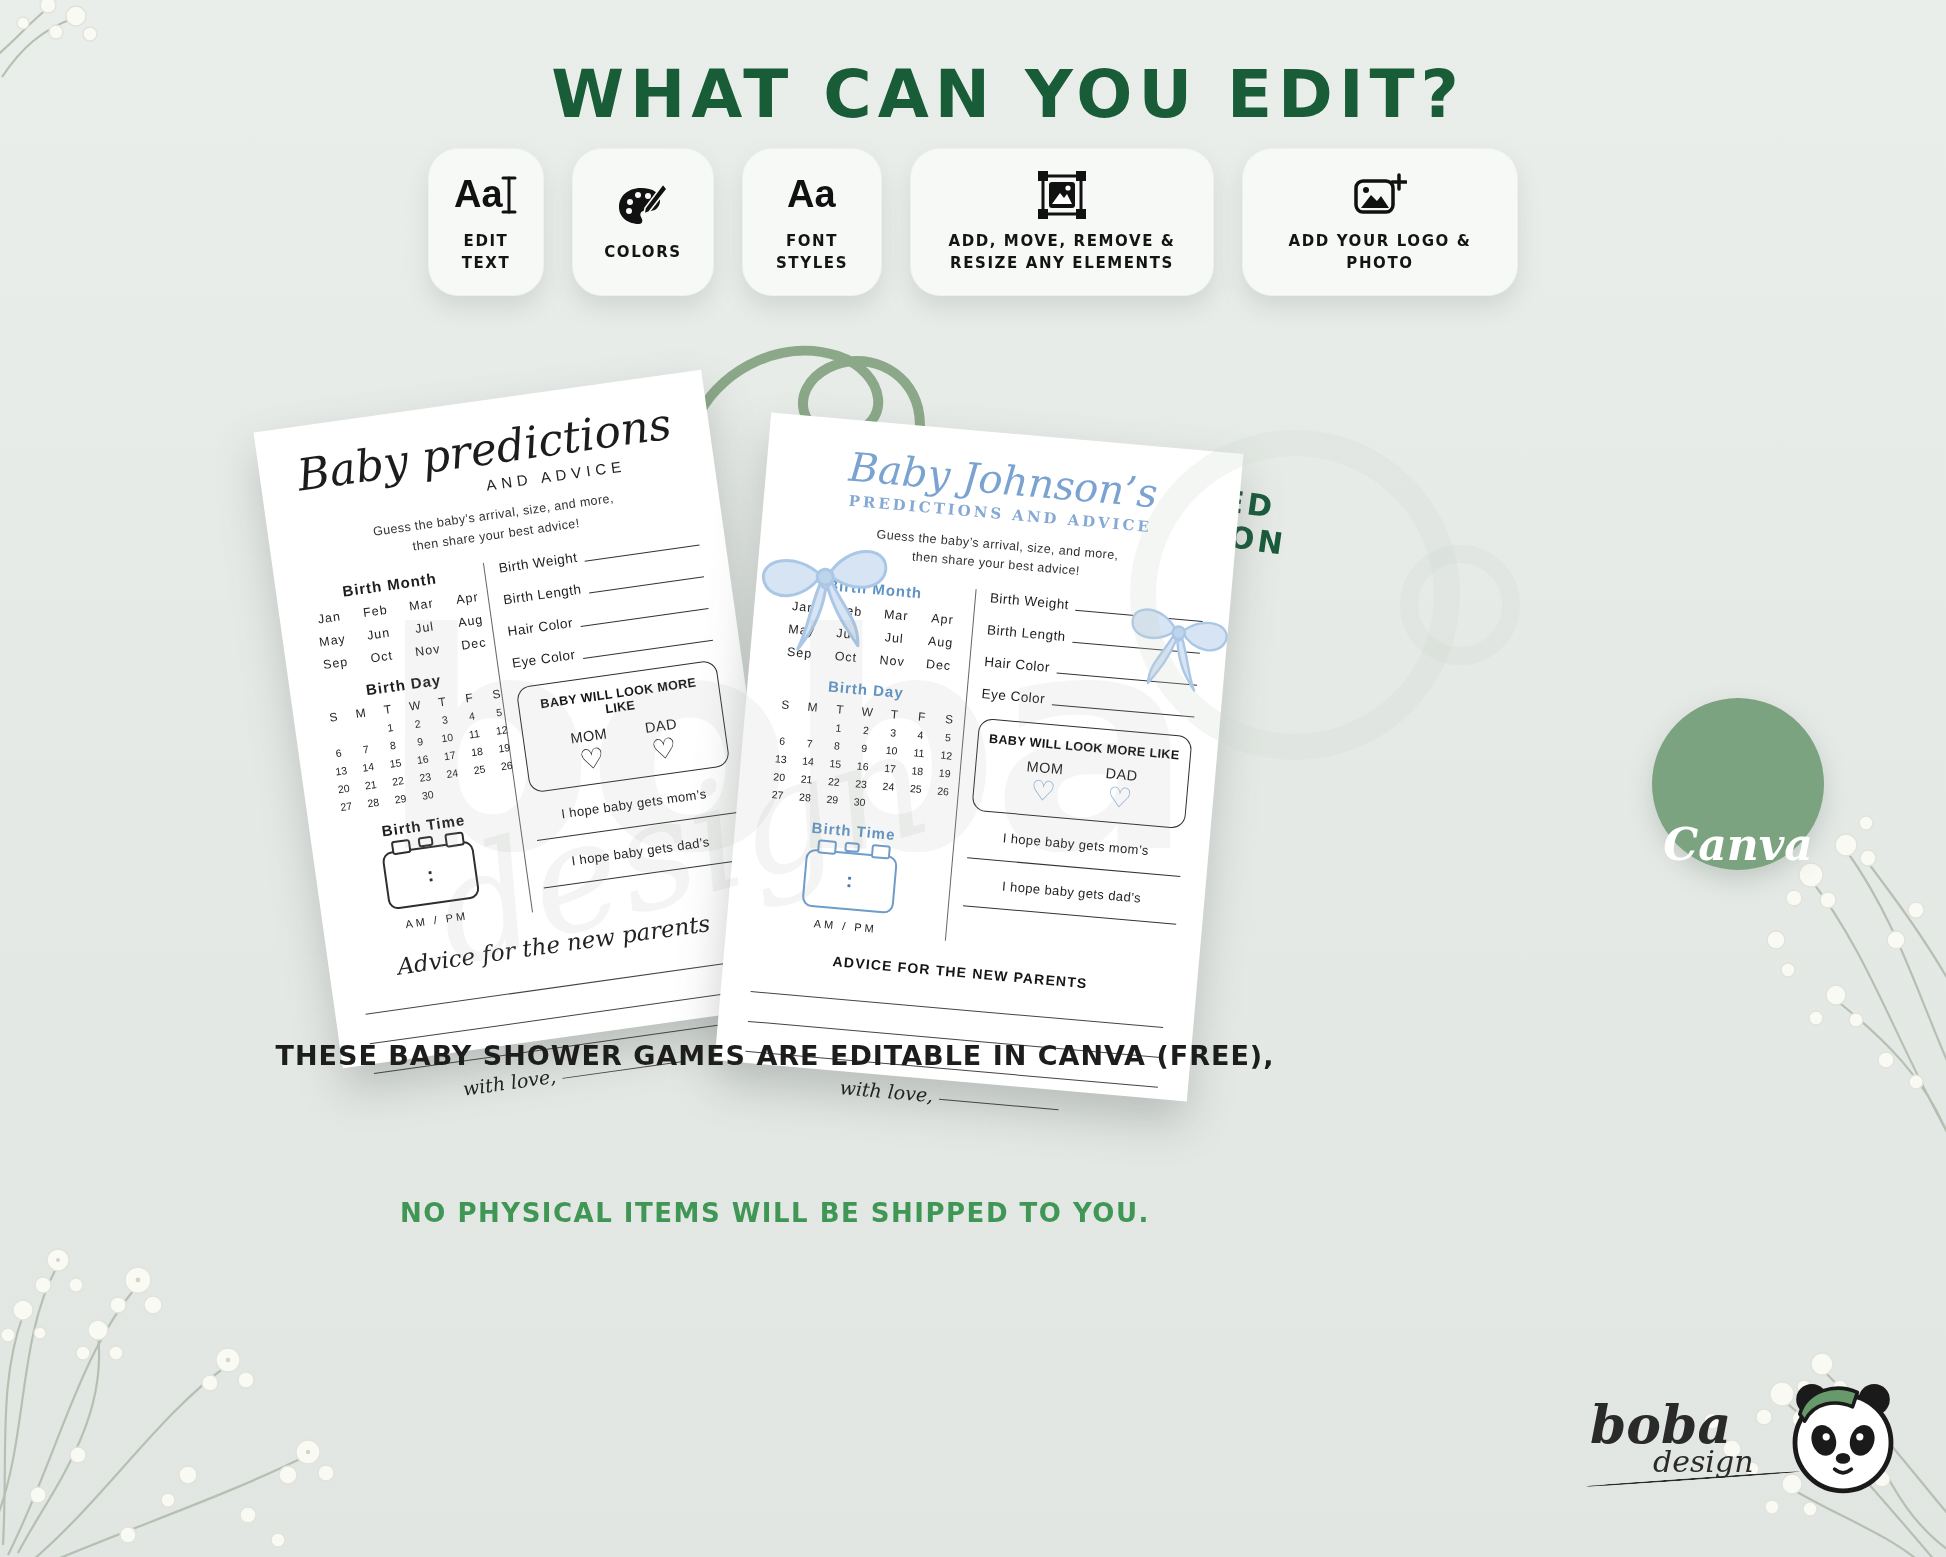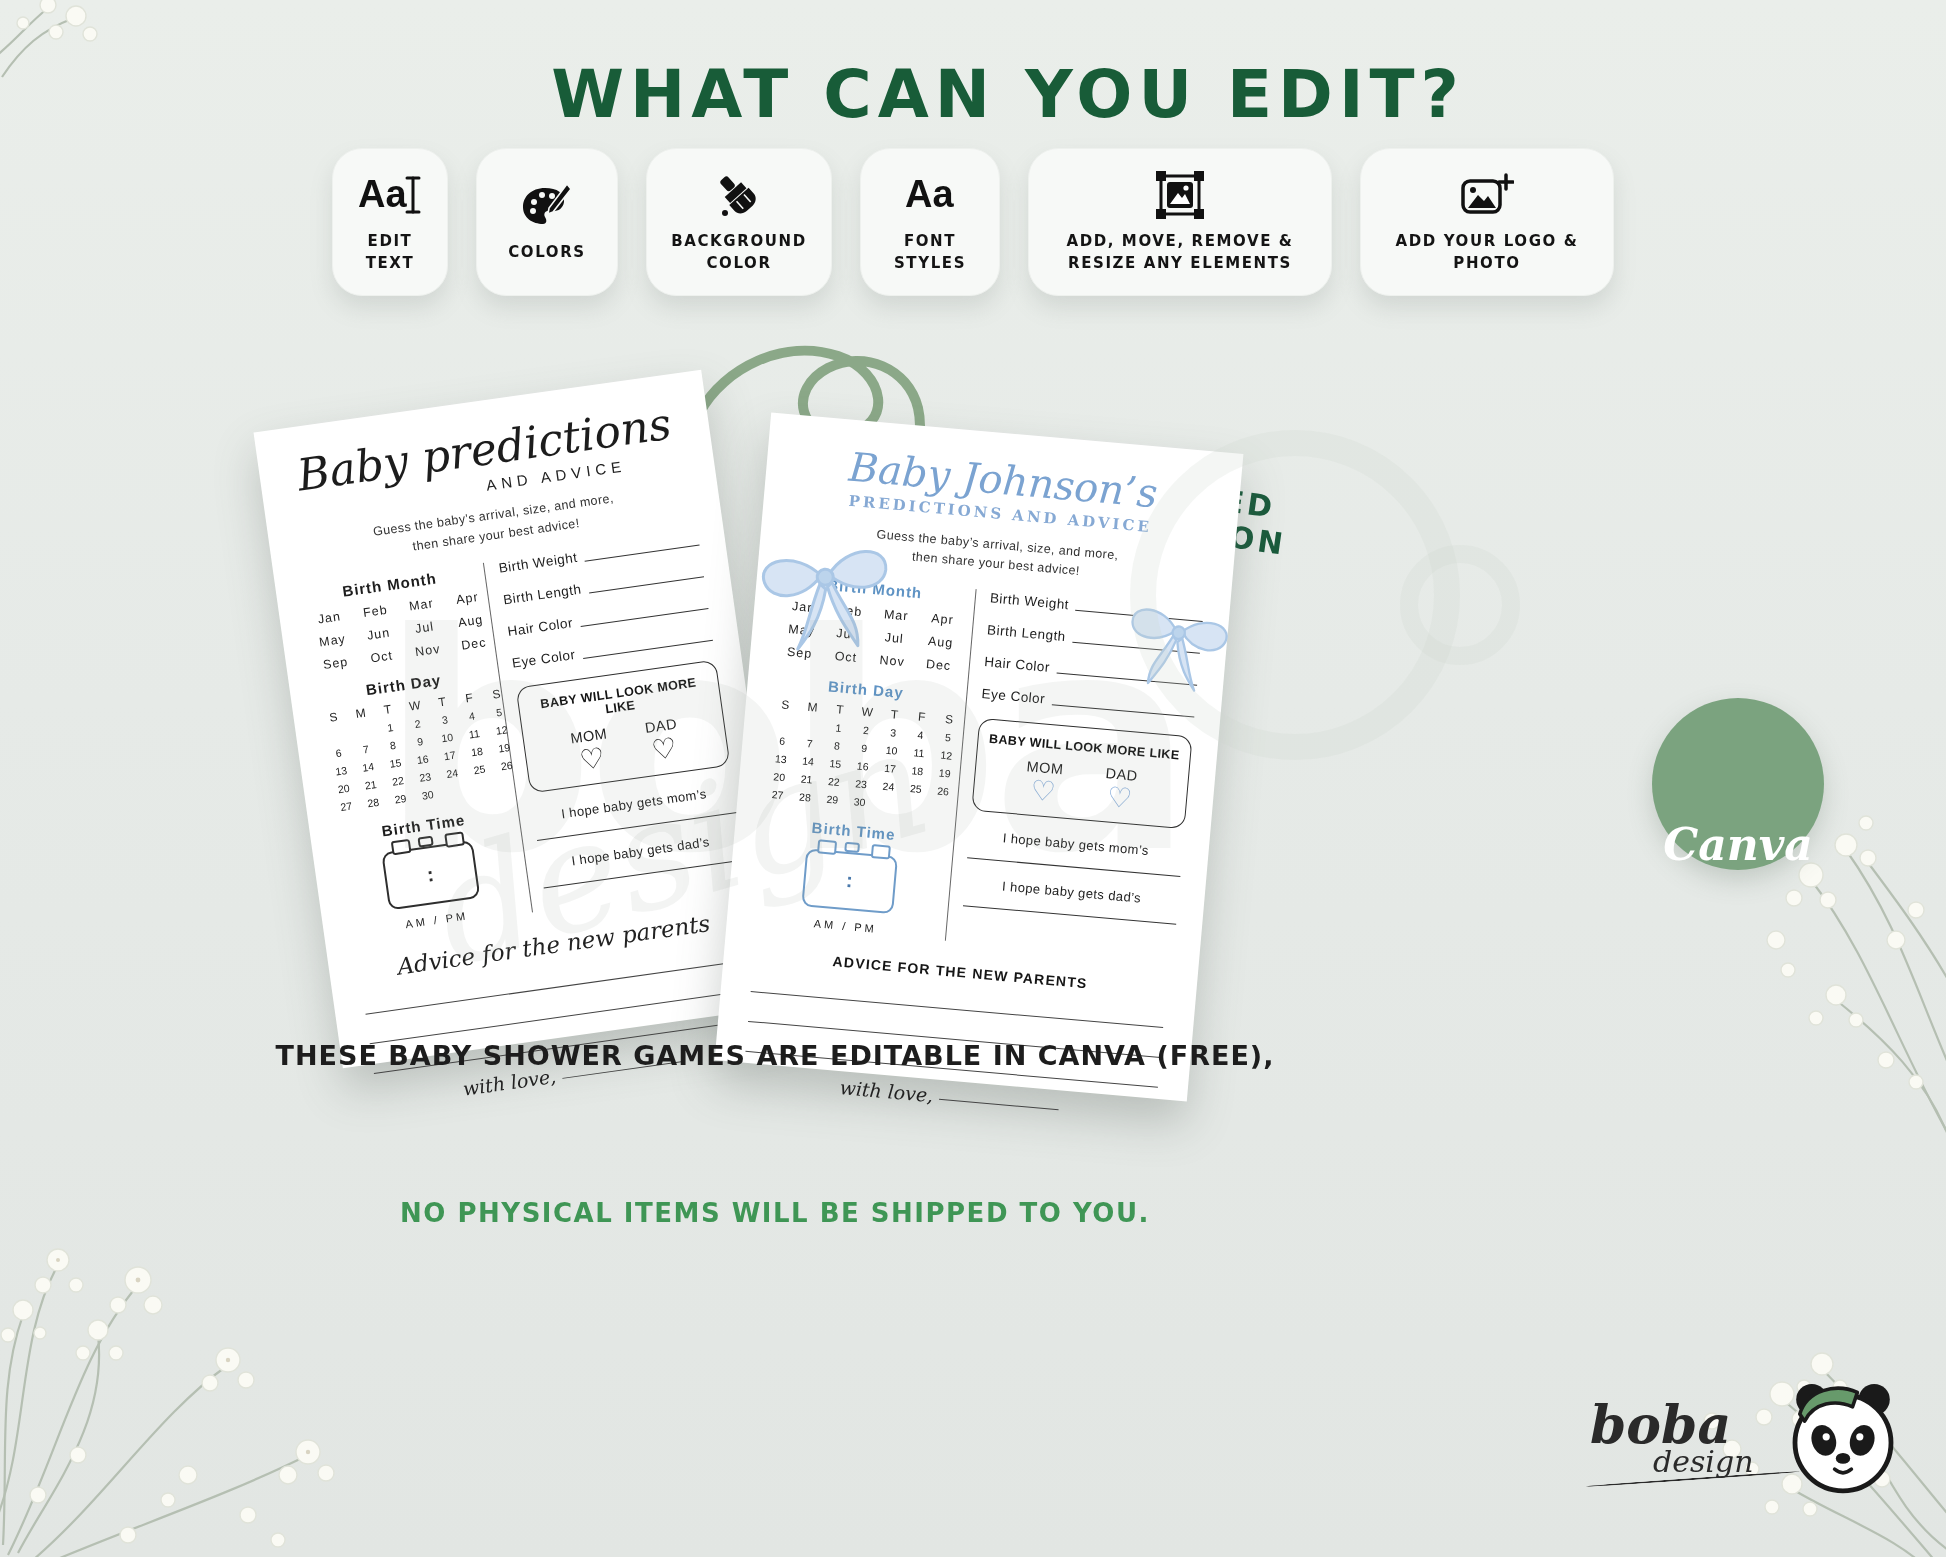--- a/index.html
+++ b/index.html
@@ -27,21 +27,21 @@
     background:#f7f9f7; border:1px solid #eef1ee; border-radius:30px;
     box-shadow:0 12px 22px rgba(110,120,115,.18);
     display:flex; flex-direction:column; align-items:center; justify-content:center;
     height:148px; padding:10px 12px;
   }
   .feature .icon{ height:52px; display:flex; align-items:center; justify-content:center; }
   .feature .flabel{
     margin-top:10px; font-size:15px; font-weight:800; letter-spacing:1.6px;
     text-align:center; color:#141414; line-height:1.45; font-family:"DejaVu Sans",sans-serif;
   }
-  .f1{width:116px;} .f2{width:142px;} .f3{width:186px;} .f4{width:140px;} .f5{width:304px;} .f6{width:254px;}
+  .f1{width:116px;} .f2{width:142px;} .f3{width:186px;} .f4{width:140px;} .f5{width:304px;} .f6{width:276px;}
 
   
   .sec-label{
     position:absolute; font-size:30px; font-weight:800; letter-spacing:3.5px;
     color:#1a5b3c; font-family:"DejaVu Sans",sans-serif; text-align:center;
   }
   .sec-original{ left:352px; top:392px; width:340px; transform:rotate(-7.5deg); }
   .sec-edited{ left:1042px; top:480px; width:320px; transform:rotate(8deg); }
   .arrow-wrap{ position:absolute; left:688px; top:316px; width:262px; height:208px; z-index:2; }
 
@@ -289,35 +289,20 @@
           <circle cx="13" cy="20" r="3" fill="#f7f9f7"></circle>
             <circle cx="21" cy="13" r="3" fill="#f7f9f7"></circle>
           <circle cx="31" cy="14" r="3" fill="#f7f9f7"></circle>
             <circle cx="12" cy="29" r="3" fill="#f7f9f7"></circle>
           <path d="M46,2 L50,7 L32,30 L27,32 L28,26 Z" fill="#111" stroke="#f7f9f7" stroke-width="1.6"></path>
         </svg>
       </div>
       <div class="flabel">COLORS</div>
     </div>
 
-    <div class="feature f3">
-      <div class="icon">
-        <svg width="52" height="50" viewBox="0 0 52 50">
-          <g transform="rotate(-42 26 25)">
-            <rect x="20" y="2" width="10" height="14" rx="3" fill="#111"></rect>
-            <rect x="14" y="17" width="22" height="8" fill="#111"></rect>
-            <path d="M12,26 h26 v8 c0,4 -4,8 -9,8 h-8 c-5,0 -9,-4 -9,-8 Z" fill="#111"></path>
-            <line x1="20" y1="28" x2="20" y2="38" stroke="#f7f9f7" stroke-width="1.6"></line>
-            <line x1="30" y1="28" x2="30" y2="38" stroke="#f7f9f7" stroke-width="1.6"></line>
-          </g>
-          <circle cx="12" cy="43" r="3" fill="#111"></circle>
-        </svg>
-      </div>
-      <div class="flabel">BACKGROUND COLOR</div>
-    </div>
 
     <div class="feature f4">
       <div class="icon">
         <svg width="58" height="44" viewBox="0 0 58 44">
           <text x="4" y="34" font-size="38" font-weight="bold" fill="#111" font-family="Liberation Sans, sans-serif">Aa</text>
         </svg>
       </div>
       <div class="flabel">FONT STYLES</div>
     </div>
 

